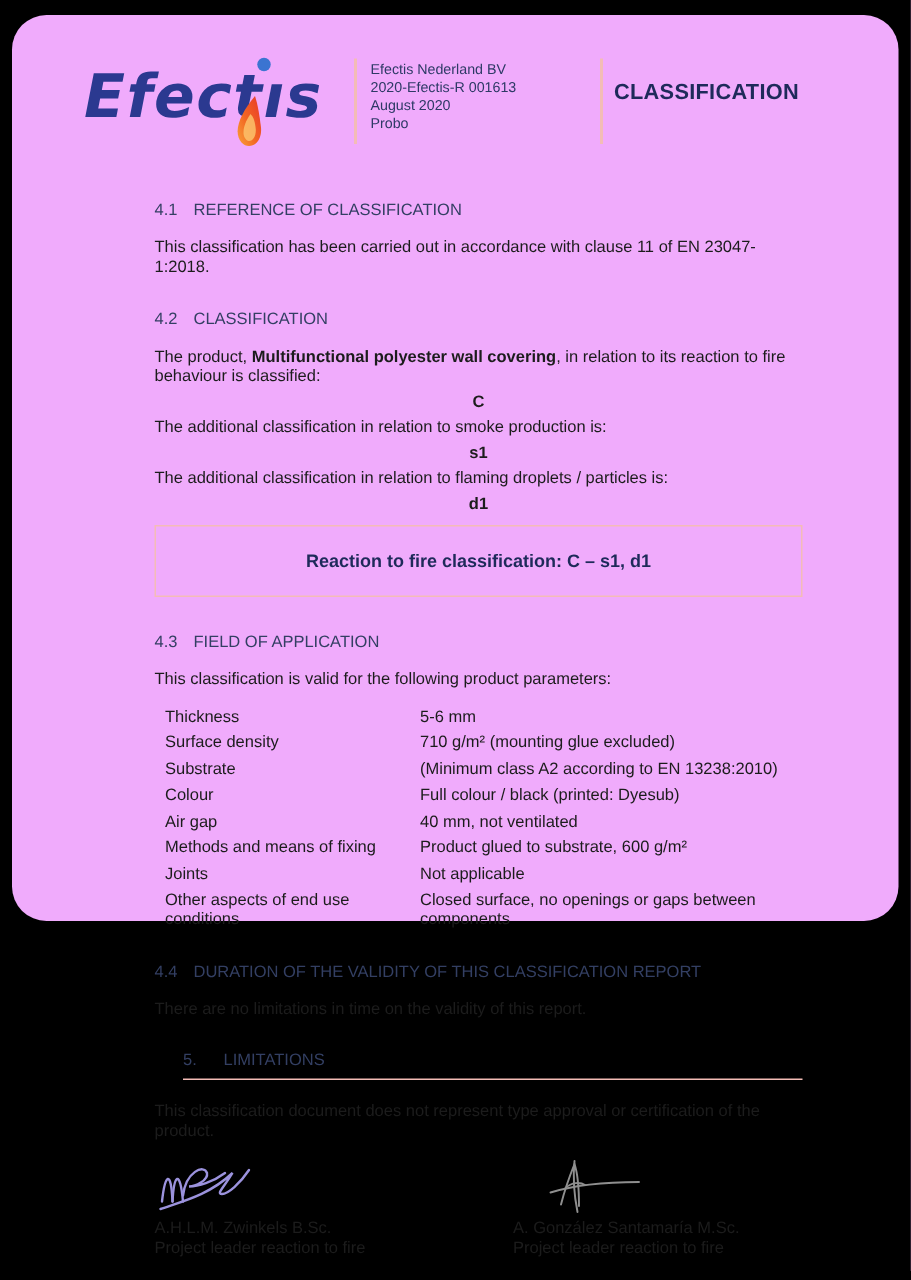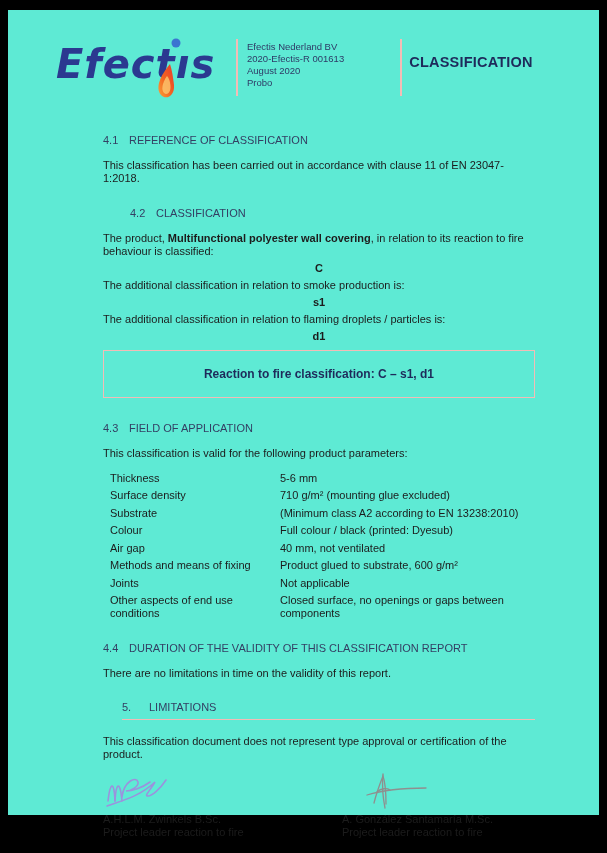--- a/index.html
+++ b/index.html
@@ -1,39 +1,39 @@
 <!DOCTYPE html>
 <html><head>
 <meta charset="utf-8">
 <style>
   html,body{margin:0;padding:0;background:#000;}
   .viewport{position:relative;width:607px;height:853px;background:#000;overflow:hidden;
             font-family:"Liberation Sans",sans-serif;}
-  .paper{position:absolute;left:8px;top:10px;width:591px;height:805px;background:#5eead4;}
+  .paper{position:absolute;left:8px;top:10px;width:591px;height:604px;background:#f0abfc;border-radius:23px;}
 
   
   .logo{position:absolute;left:46px;top:20px;width:178px;height:72px;}
   .vline{position:absolute;width:1.5px;background:#f3bcb6;top:29px;height:57px;}
   .vline1{left:228px;}
   .vline2{left:392px;}
   .header-info{position:absolute;left:239px;top:31px;font-size:9.5px;line-height:12px;color:#2e3a66;}
   .doc-type{position:absolute;left:394px;top:44px;width:138px;text-align:center;
             font-size:14.5px;font-weight:bold;color:#1e2a5a;letter-spacing:.2px;}
 
   
   .content{position:absolute;left:95px;top:100px;width:432px;font-size:11px;color:#1c1c1c;line-height:13px;}
   .sec-main{margin-left:19px;}
   .sec-main .hrow{color:#333f63;}
   .num-main{display:inline-block;width:27px;}
   .pinkline{height:1px;background:#f3bcb6;margin-top:5px;}
   .subhead{color:#333f63;}
   .num-sub{display:inline-block;width:26px;}
   .h41{margin-top:24px;}
   .p41{margin-top:12px;}
-  .h42{margin-top:22px;margin-left:27px;}
+  .h42{margin-top:22px;}
   .p42a{margin-top:12px;}
   .cls{margin-top:4px;text-align:center;font-weight:bold;}
   .pmid{margin-top:4px;}
   .fire-box{margin-top:7px;border:1px solid #f3bcb6;height:46px;line-height:46px;text-align:center;
             font-size:12px;font-weight:bold;color:#1e2a5a;}
   .h43{margin-top:24px;}
   .p43{margin-top:12px;}
   table.params{margin-top:9px;margin-left:7px;border-collapse:collapse;width:424px;}
   table.params td{vertical-align:top;padding:2.5px 0;font-size:11px;line-height:12.5px;}
   td.param-label{width:170px;padding-right:8px;}

